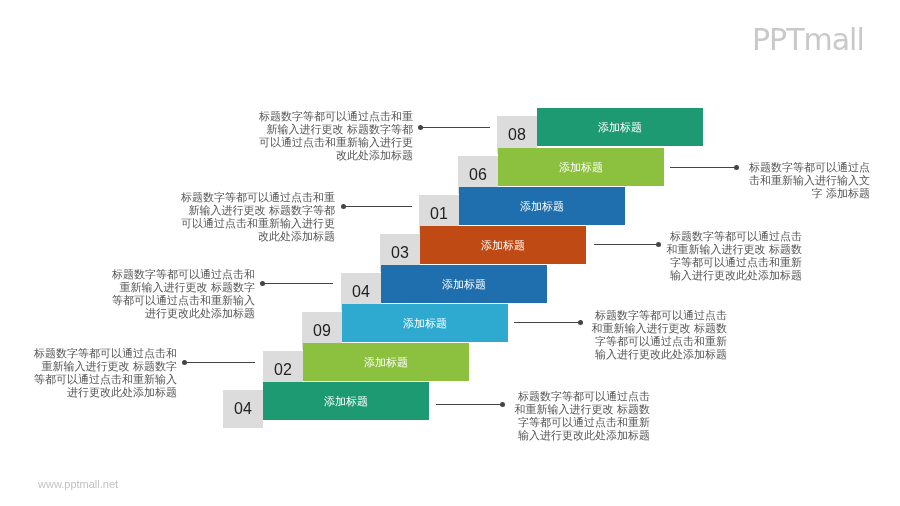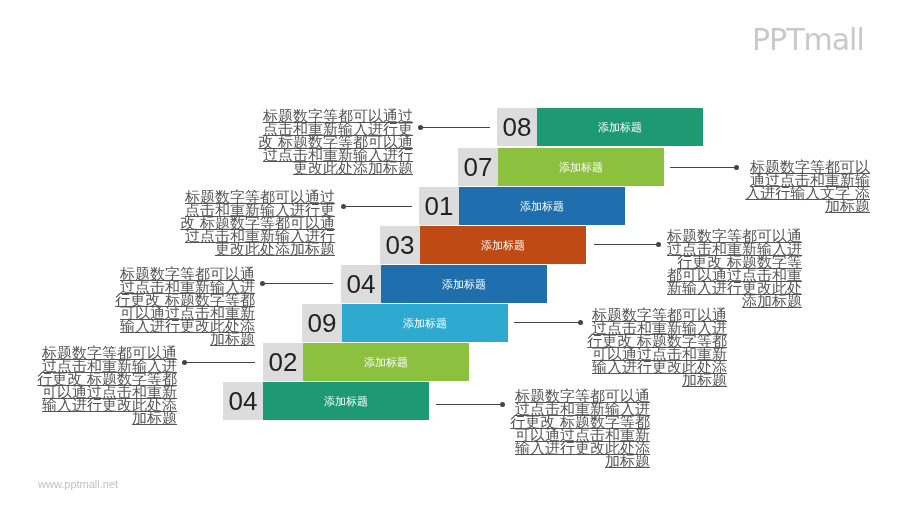--- a/index.html
+++ b/index.html
@@ -12,34 +12,33 @@
     position: absolute; left: 752px; top: 22px; width: 120px; height: 36px;
     color: #c9c9c9; font-family: "DejaVu Sans", sans-serif;
     font-size: 30px; font-weight: normal; letter-spacing: -1px; line-height: 36px;
   }
   .footer-url {
     position: absolute; left: 38px; top: 478px;
     font-size: 11px; color: #c2c2c2; font-family: "Liberation Sans", sans-serif;
   }
   .step { position: absolute; height: 38px; }
   .step .num {
-    position: absolute; left: 0; top: 0; width: 40px; height: 38px;
-    background: #dcdcdc; color: #222; font-size: 26px;
+    position: absolute; left: 0; top: 8px; width: 40px; height: 38px;
+    background: #dcdcdc; color: #222; font-size: 16px;
     display: flex; align-items: center; justify-content: center;
     font-family: "Liberation Sans", sans-serif;
   }
   .step .bar {
     position: absolute; left: 40px; top: 0; height: 38px;
     color: #fff; font-size: 11px;
     display: flex; align-items: center; justify-content: center;
   }
   .desc {
-    position: absolute; font-size: 15px; line-height: 13px; color: #555;
+    position: absolute; font-size: 11px; line-height: 13px; color: #555;
     width: 155px;
-    text-decoration: underline;
   }
   .desc.left { text-align: right; }
   .desc.right { text-align: right; }
   .connector { position: absolute; height: 1px; background: #444; }
   .dot {
     position: absolute; width: 5px; height: 5px; border-radius: 50%;
     background: #444;
   }
 </style>
 </head>
@@ -50,21 +49,21 @@
 
 <div class="step" style="left:497px; top:108px;">
   <div class="num">08</div>
   <div class="bar" style="width:166px; background:#1e9a72;">添加标题</div>
 </div>
 <div class="desc left" style="left:258px; top:110px;">标题数字等都可以通过点击和重新输入进行更改 标题数字等都可以通过点击和重新输入进行更改此处添加标题</div>
 <div class="dot" style="left:418px; top:125px;"></div>
 <div class="connector" style="left:421px; top:127px; width:69px;"></div>
 
 <div class="step" style="left:458px; top:148px;">
-  <div class="num">07</div>
+  <div class="num">06</div>
   <div class="bar" style="width:166px; background:#8bc13f;">添加标题</div>
 </div>
 <div class="connector" style="left:670px; top:167px; width:64px;"></div>
 <div class="dot" style="left:734px; top:165px;"></div>
 <div class="desc right" style="left:742px; top:161px; width:128px;">标题数字等都可以通过点击和重新输入进行输入文字 添加标题</div>
 
 <div class="step" style="left:419px; top:187px;">
   <div class="num">01</div>
   <div class="bar" style="width:166px; background:#1f6fae;">添加标题</div>
 </div>

